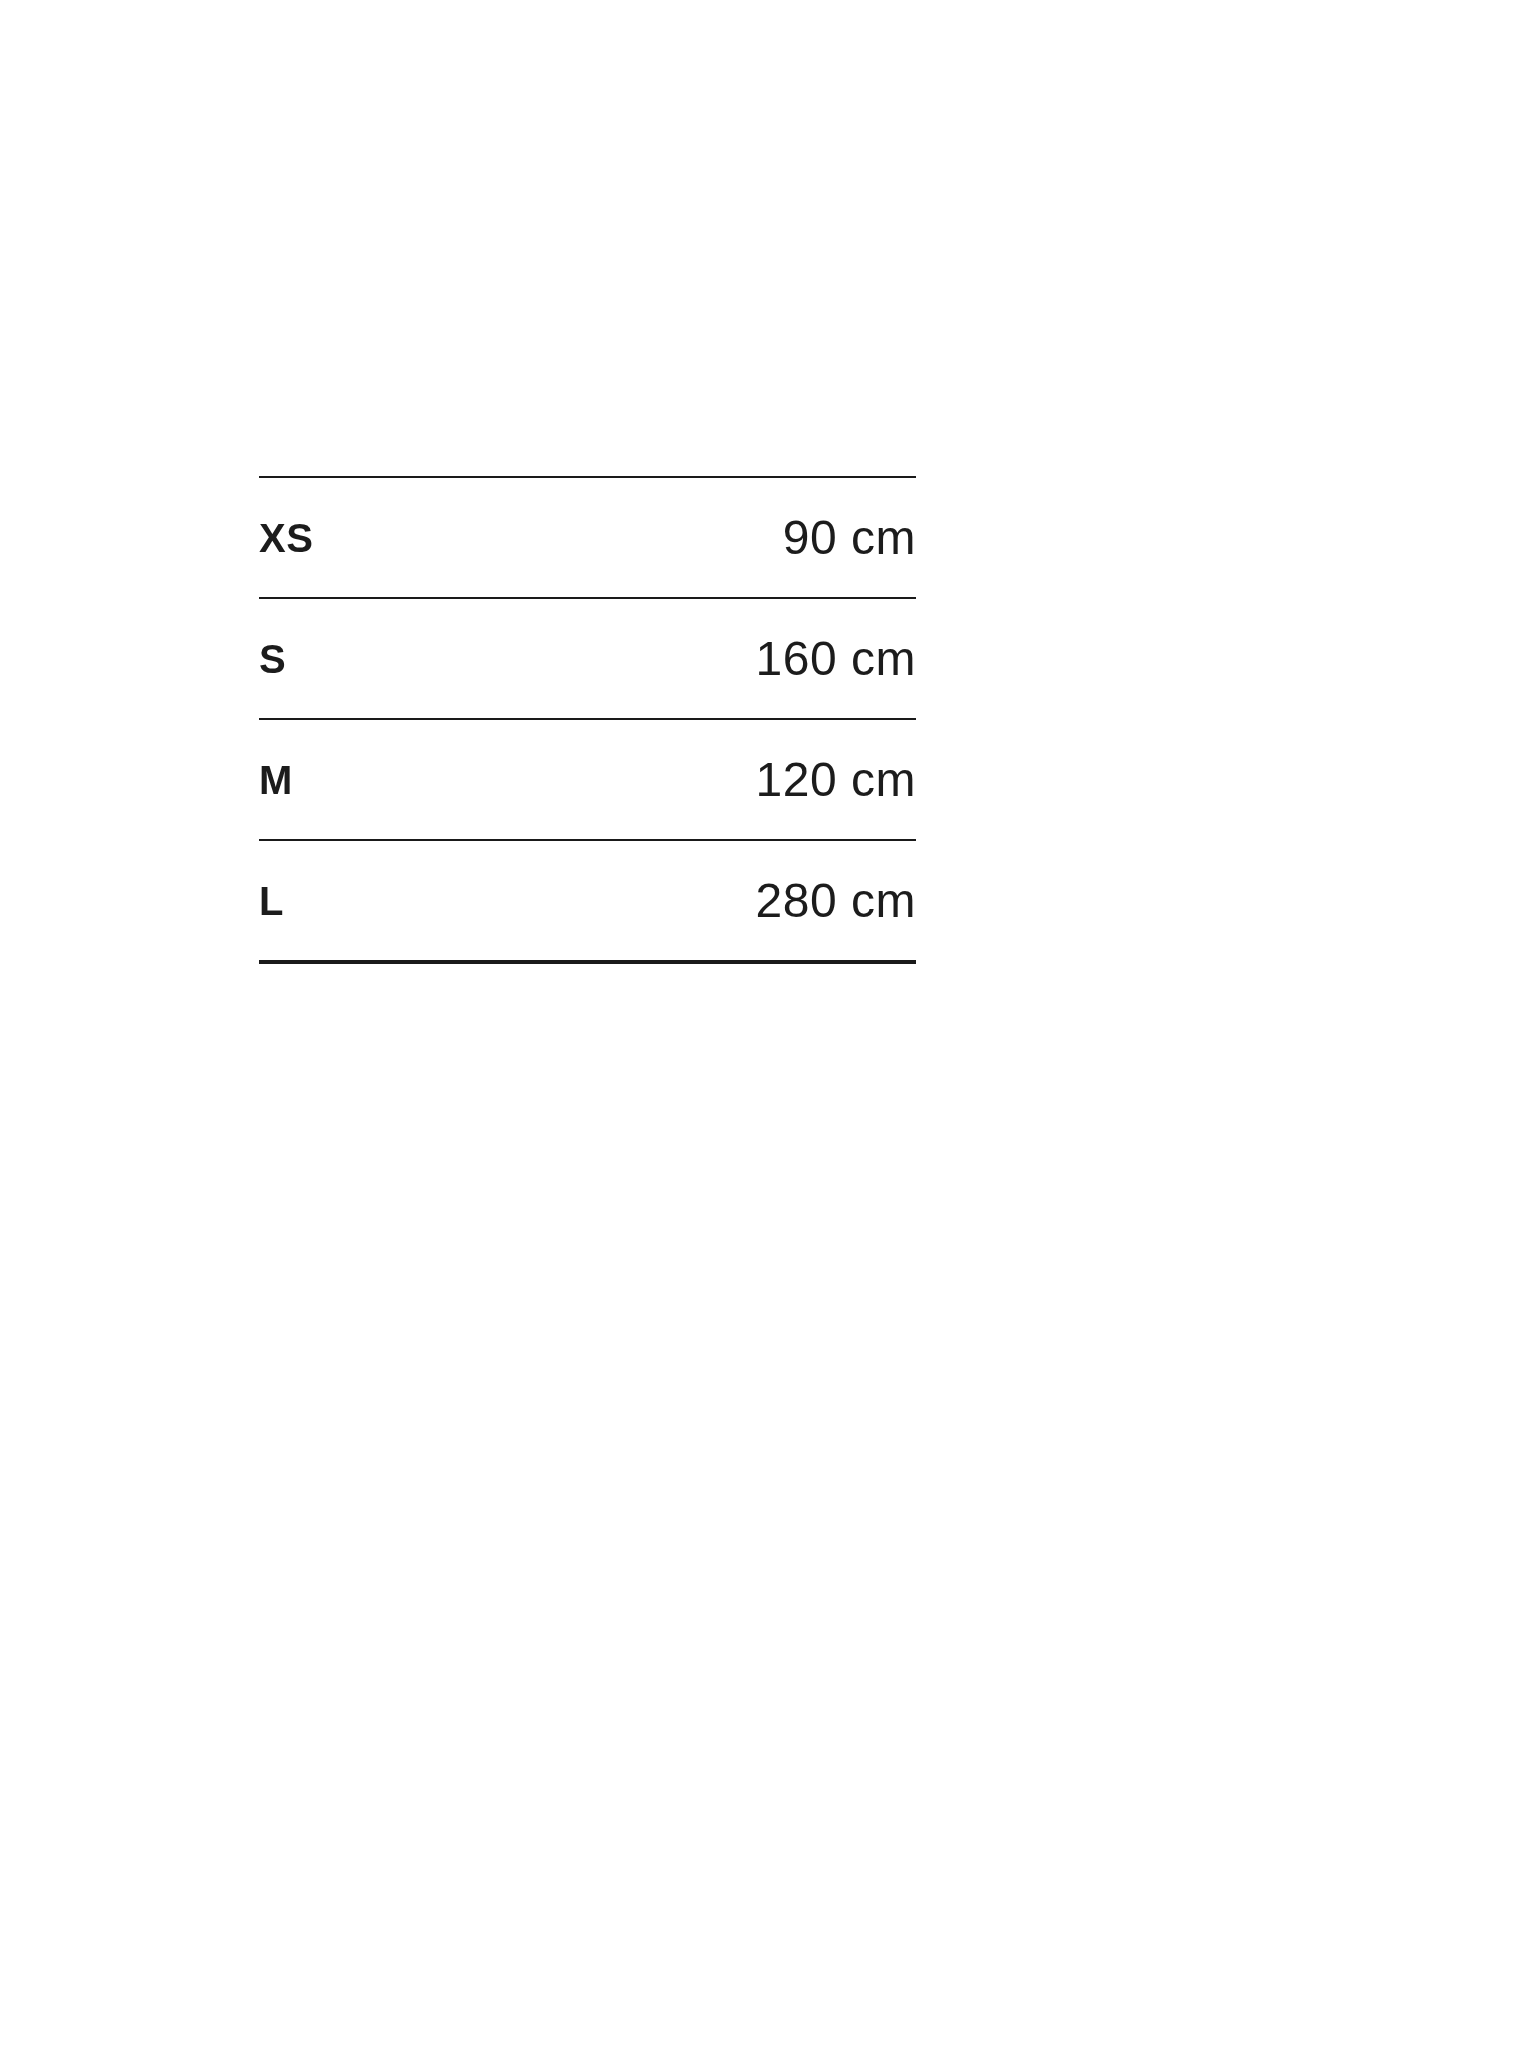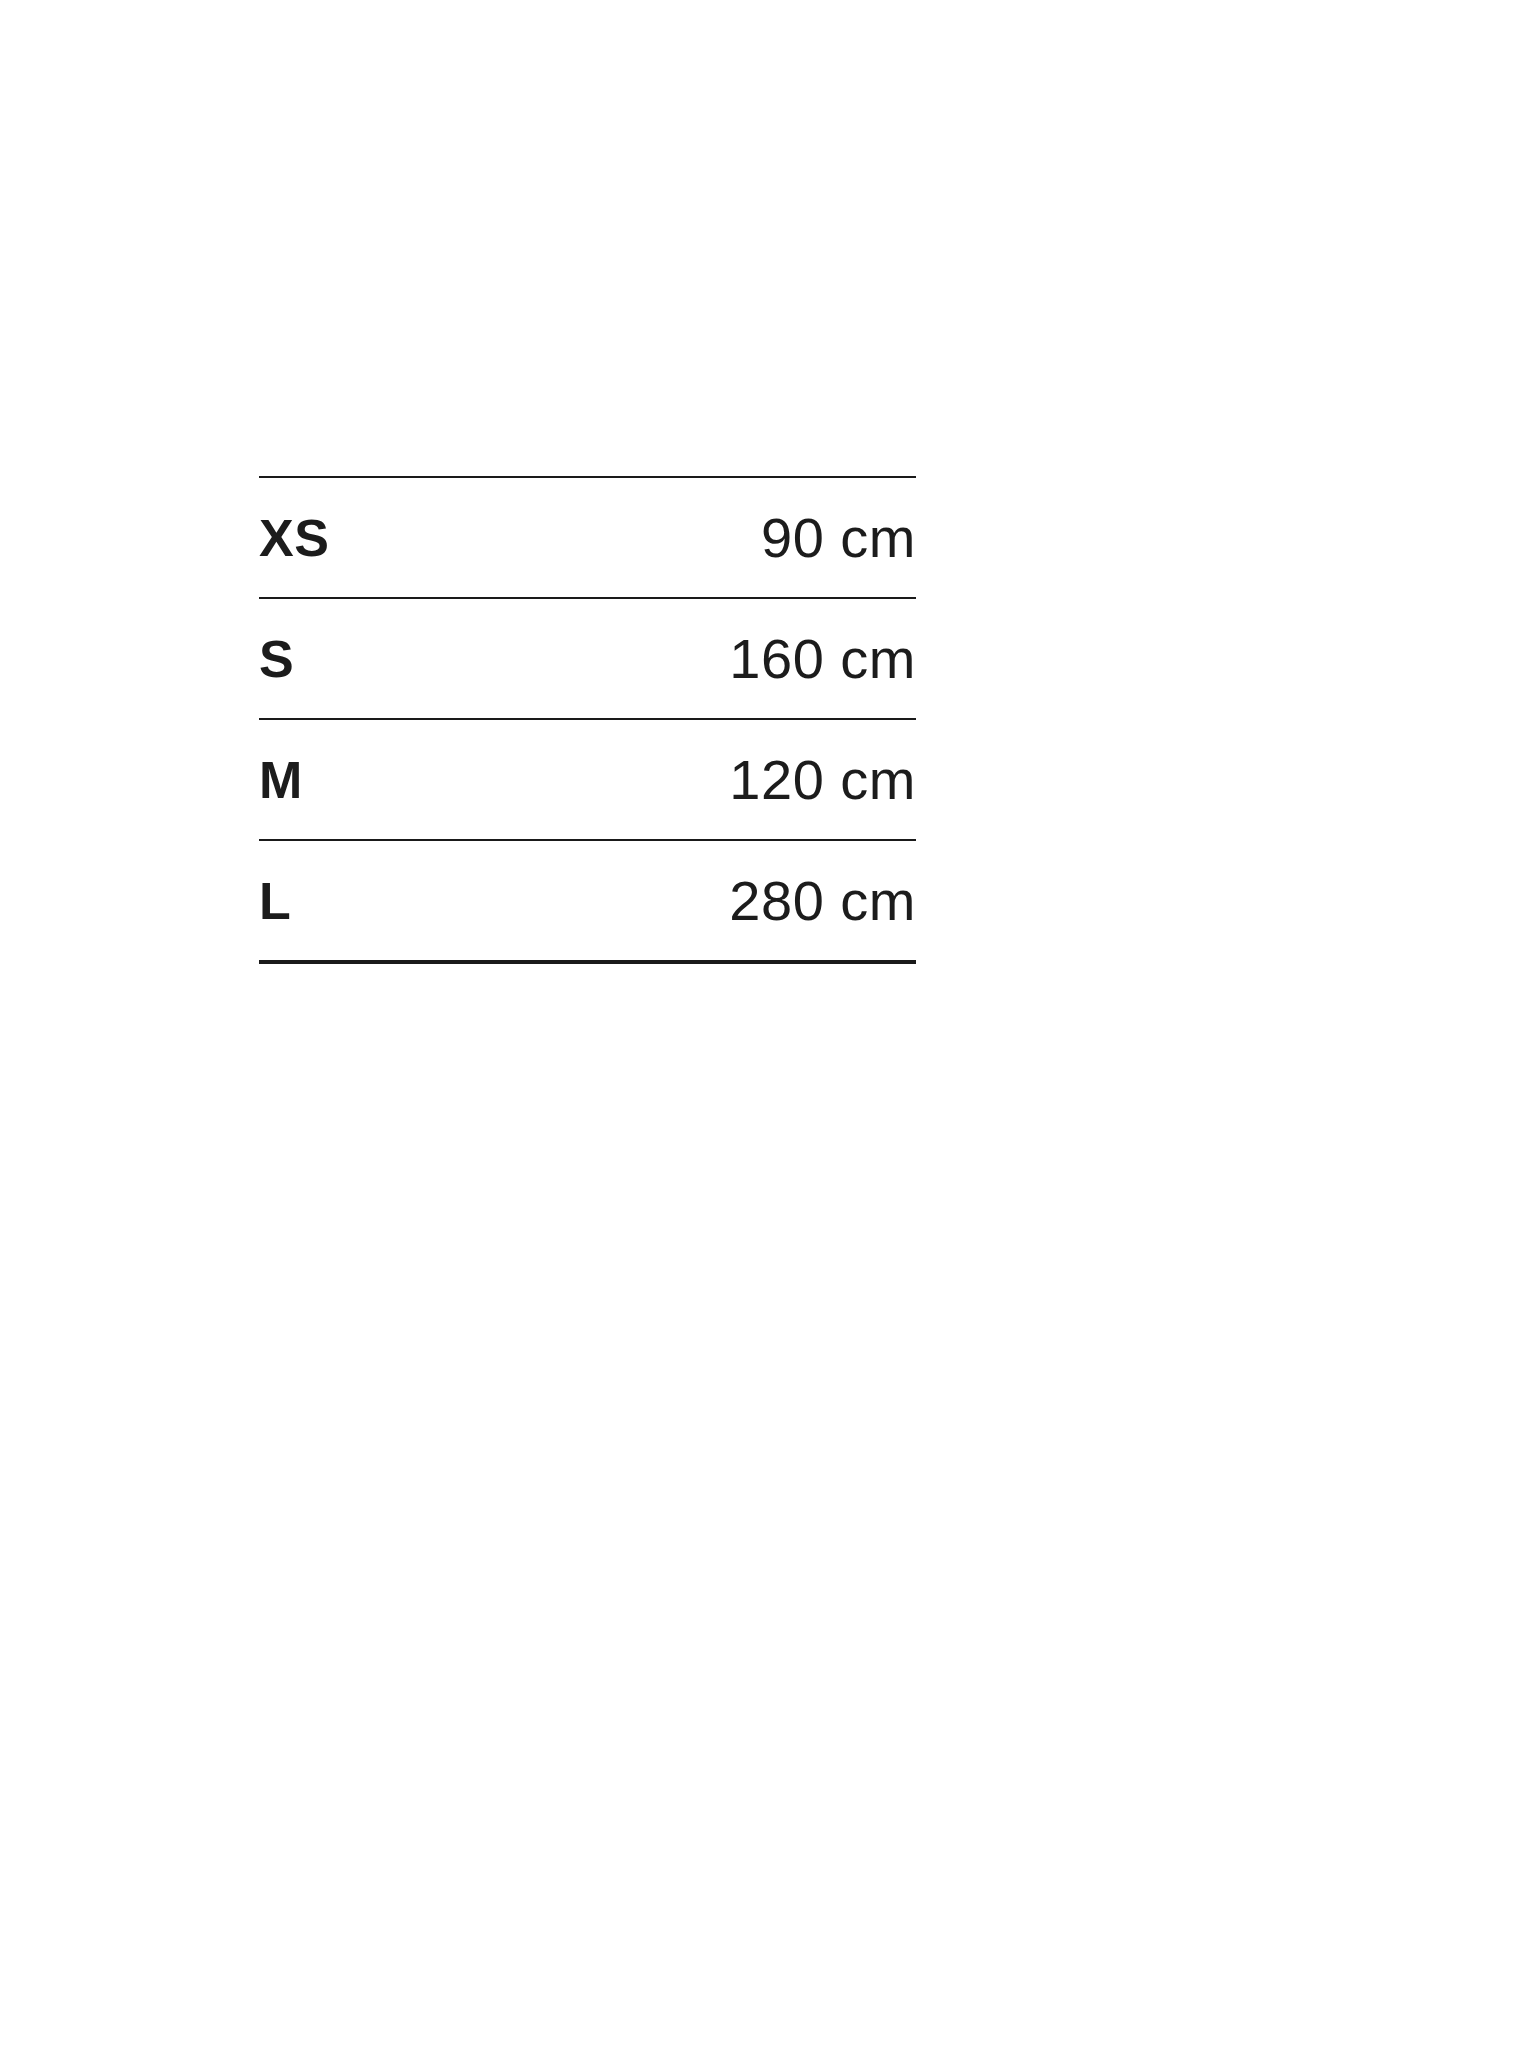--- a/index.html
+++ b/index.html
@@ -36,29 +36,29 @@
 
   .table-row {
     display: flex;
     align-items: center;
     justify-content: space-between;
     height: 119px;
     box-sizing: border-box;
   }
 
   .row-label {
-    font-size: 52px;
+    font-size: 40px;
     font-weight: 700;
     color: #1c1c1c;
     letter-spacing: 0.5px;
     line-height: 1;
   }
 
   .row-value {
-    font-size: 56px;
+    font-size: 48px;
     font-weight: 400;
     color: #1c1c1c;
     letter-spacing: 0.5px;
     line-height: 1;
     text-align: left;
   }
 </style>
 </head>
 <body>
 

